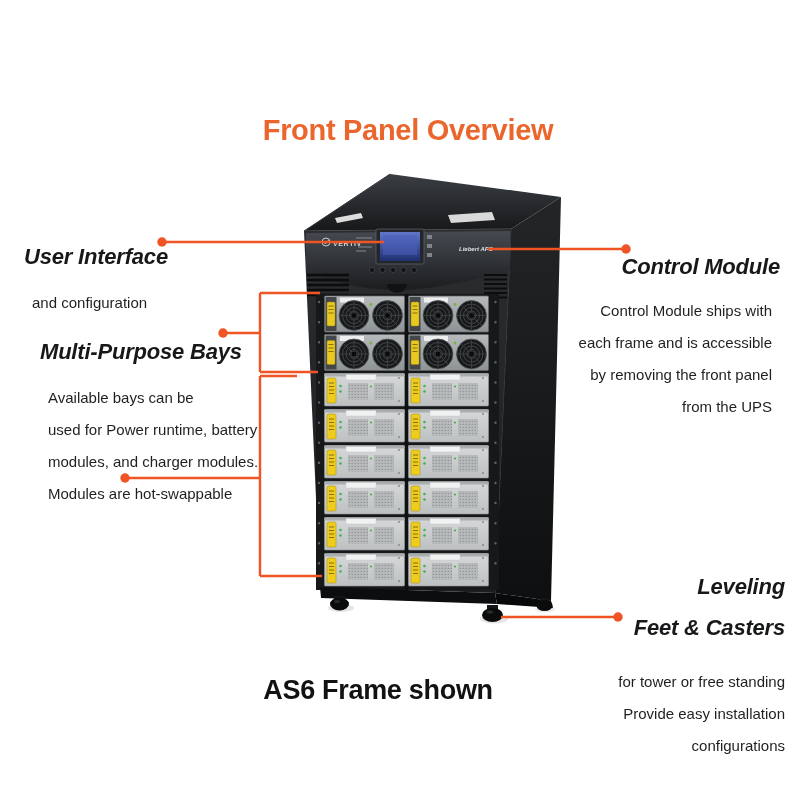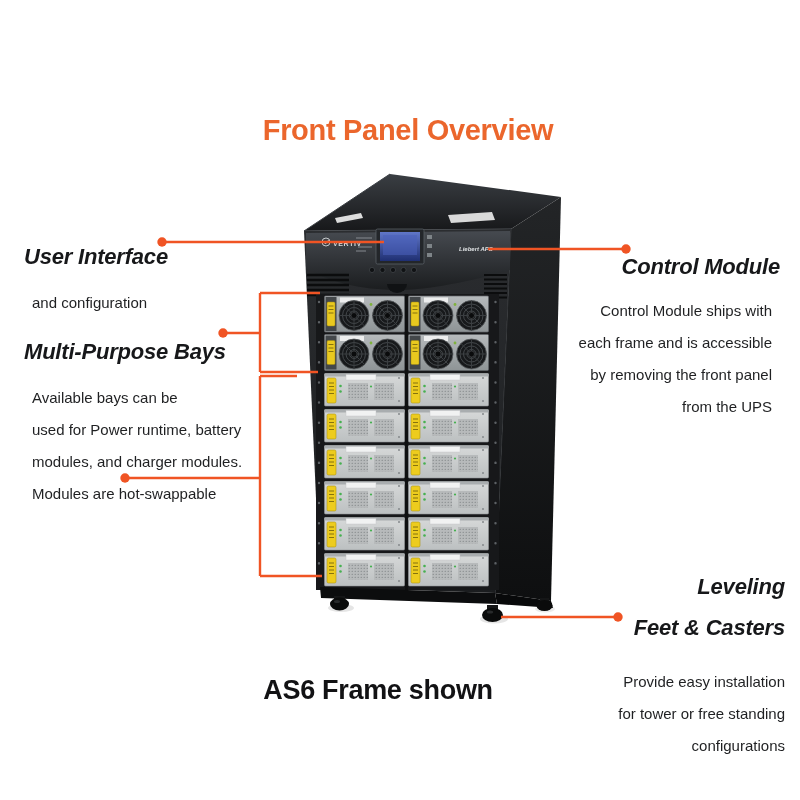--- a/index.html
+++ b/index.html
@@ -11,21 +11,21 @@
          font-size:29px;font-weight:bold;color:var(--accent);letter-spacing:-0.3px;}
   .caption{position:absolute;top:663px;left:0;width:740px;text-align:center;
            font-size:27px;font-weight:bold;color:#121214;letter-spacing:-0.3px;}
   .ann{position:absolute;}
   .hline{font-size:22px;line-height:29px;font-weight:bold;color:#17181a;
          letter-spacing:-0.2px;white-space:nowrap;font-style:italic;}
   .bodytext{margin-top:6px;}
   .bline{font-size:15px;line-height:20px;color:#1f2022;white-space:nowrap;}
   .right{text-align:right;}
   .ann-ui{left:4px;top:222px;}
-  .ann-multi{left:4px;top:317px;}
+  .ann-multi{left:20px;top:317px;}
   .ann-batt{left:4px;top:451px;}
   .ann-control{right:16px;top:232px;}
   .ann-control .bodytext{margin-top:4px;}
   .ann-level{right:3px;top:544px;}
   .diagram{position:absolute;left:0;top:0;width:800px;height:800px;}
   .leader{stroke:var(--leader);stroke-width:2.4;fill:none;}
   .ldot{fill:var(--leader);}
   .screws{stroke:#5d6165;stroke-width:2.4;stroke-dasharray:0.1 20;stroke-linecap:round;}
 </style>
 </head>
@@ -62,22 +62,22 @@
       <div class="bline">from the UPS</div>
     </div>
   </div>
 
   <div class="ann ann-level right">
     <h2>
       <div class="hline">Leveling</div>
       <div class="hline">Feet &amp; Casters</div>
     </h2>
     <div class="bodytext">
+      <div class="bline">for tower or free standing</div>
       <div class="bline">Provide easy installation</div>
-      <div class="bline">for tower or free standing</div>
       <div class="bline">configurations</div>
     </div>
   </div>
 
   <svg class="diagram" viewBox="0 0 800 800" xmlns="http://www.w3.org/2000/svg">
     <defs>
       <linearGradient id="gRoof" x1="0" y1="0" x2="0" y2="1">
         <stop offset="0" stop-color="#3a3e43"></stop>
           <stop offset="1" stop-color="#17181a"></stop>
       </linearGradient>

